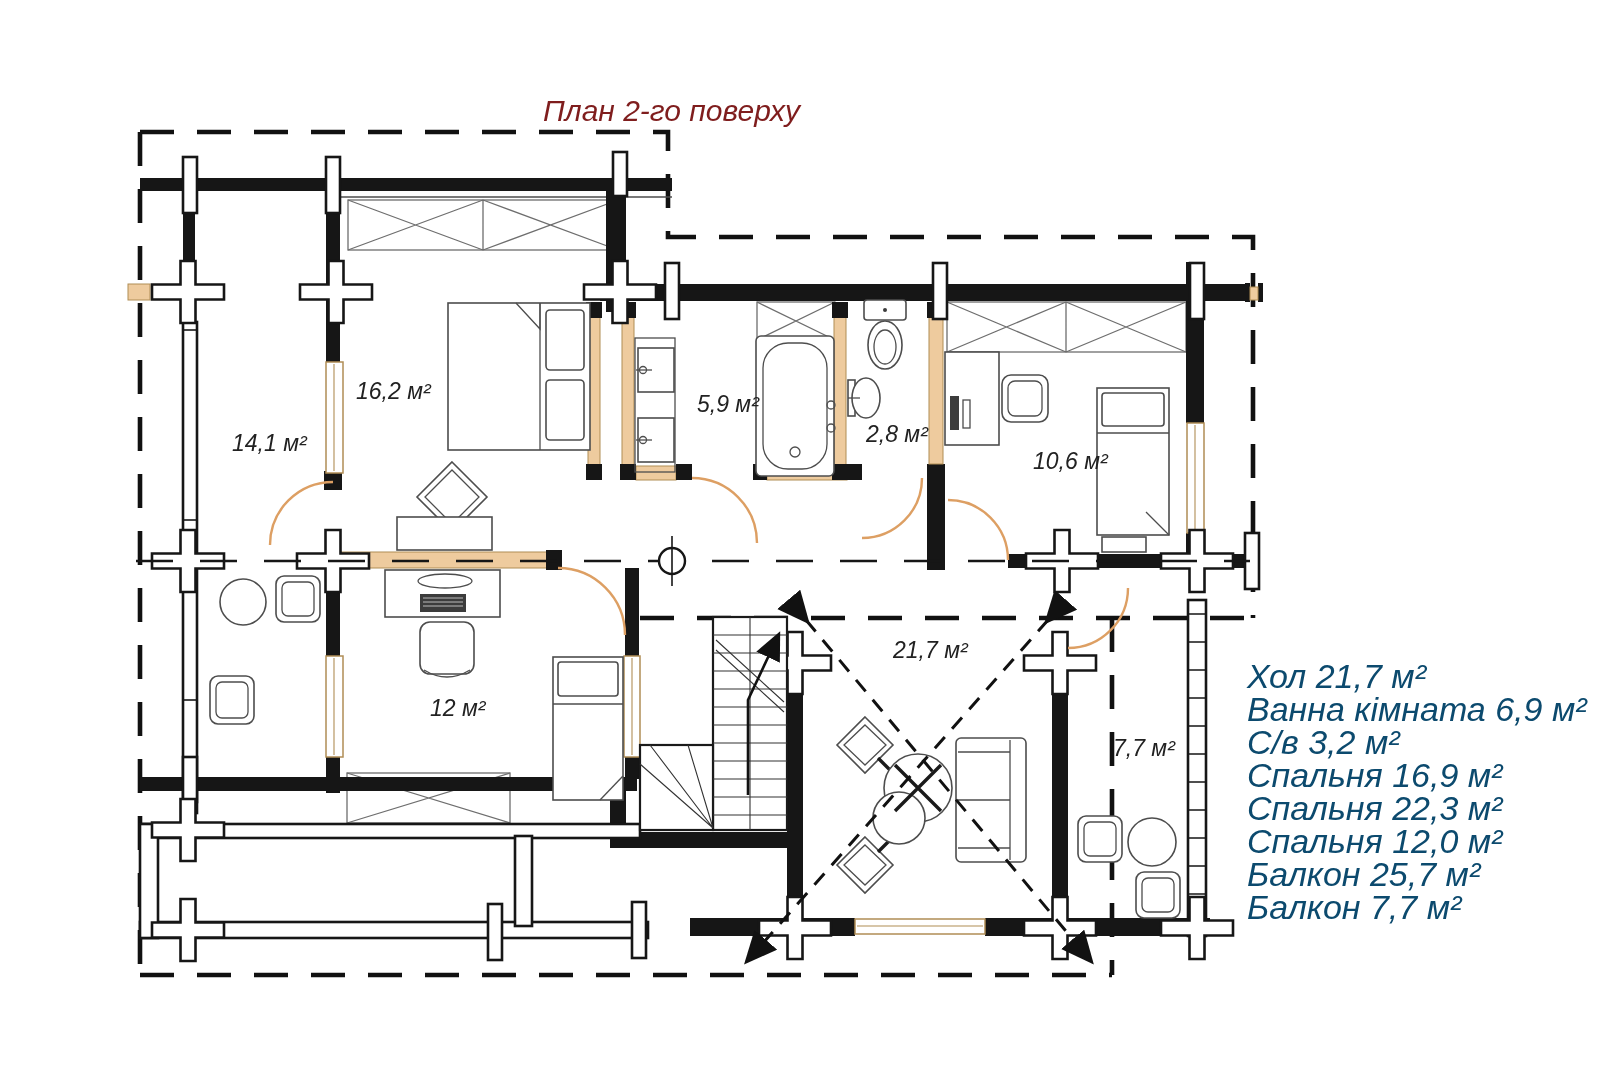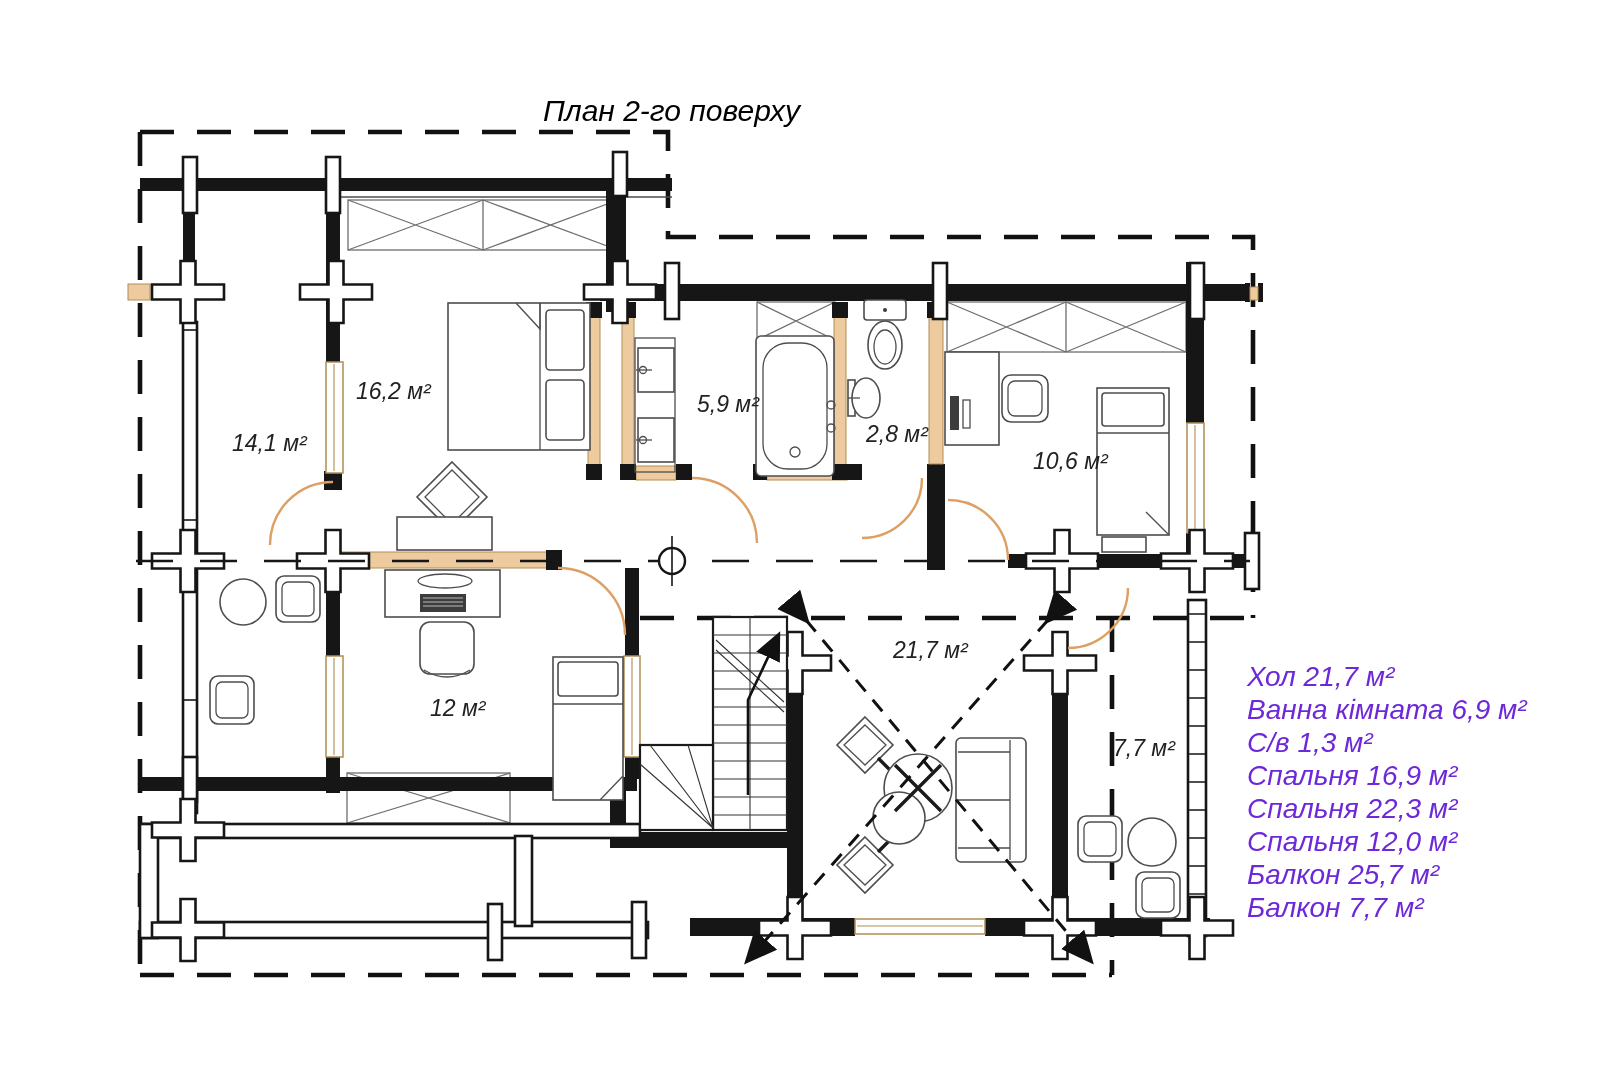--- a/index.html
+++ b/index.html
@@ -1,22 +1,22 @@
 <!DOCTYPE html>
 <html><head>
 <meta charset="utf-8">
 <style>
   html,body{margin:0;padding:0;background:#fff;}
   #stage{position:relative;width:1600px;height:1067px;background:#fff;overflow:hidden;
          font-family:"Liberation Sans",sans-serif;}
   #plan-svg{position:absolute;left:0;top:0;}
   #page-title{position:absolute;left:543px;top:94px;font-style:italic;font-size:30px;
-              color:#000000;white-space:nowrap;}
-  #legend{position:absolute;left:1247px;top:660px;font-style:italic;font-size:28px;
-          line-height:33px;color:#6d28d9;}
+              color:#7f1d1d;white-space:nowrap;}
+  #legend{position:absolute;left:1247px;top:660px;font-style:italic;font-size:34px;
+          line-height:33px;color:#0c4a6e;}
   
   .w{fill:#161616;}
   .ws{fill:#fff;stroke:#161616;stroke-width:2.6;}
   .thin{stroke:#161616;stroke-width:1.6;fill:none;}
   .tan{fill:#eecb9e;stroke:#b08d55;stroke-width:1;}
   .win{fill:#fff;stroke:#b08d55;stroke-width:1.5;}
   .wl{stroke:#b08d55;stroke-width:1.1;fill:none;}
   .f{fill:#fff;stroke:#4d4d4d;stroke-width:1.6;}
   .fl{stroke:#4d4d4d;stroke-width:1.3;fill:none;}
   .fd{fill:#3c3c3c;stroke:none;}
@@ -348,21 +348,21 @@
     <text class="lbl" x="893" y="658">21,7 м²</text>
     <text class="lbl" x="1113" y="756">7,7 м²</text>
   </g>
 </svg>
 
 <div id="page-title">План 2-го поверху</div>
 
 <div id="legend">
   <div>Хол 21,7 м²</div>
   <div>Ванна кімната 6,9 м²</div>
-  <div>С/в 1,3 м²</div>
+  <div>С/в 3,2 м²</div>
   <div>Спальня 16,9 м²</div>
   <div>Спальня 22,3 м²</div>
   <div>Спальня 12,0 м²</div>
   <div>Балкон 25,7 м²</div>
   <div>Балкон 7,7 м²</div>
 </div>
 
 </div>
 
 </body></html>

